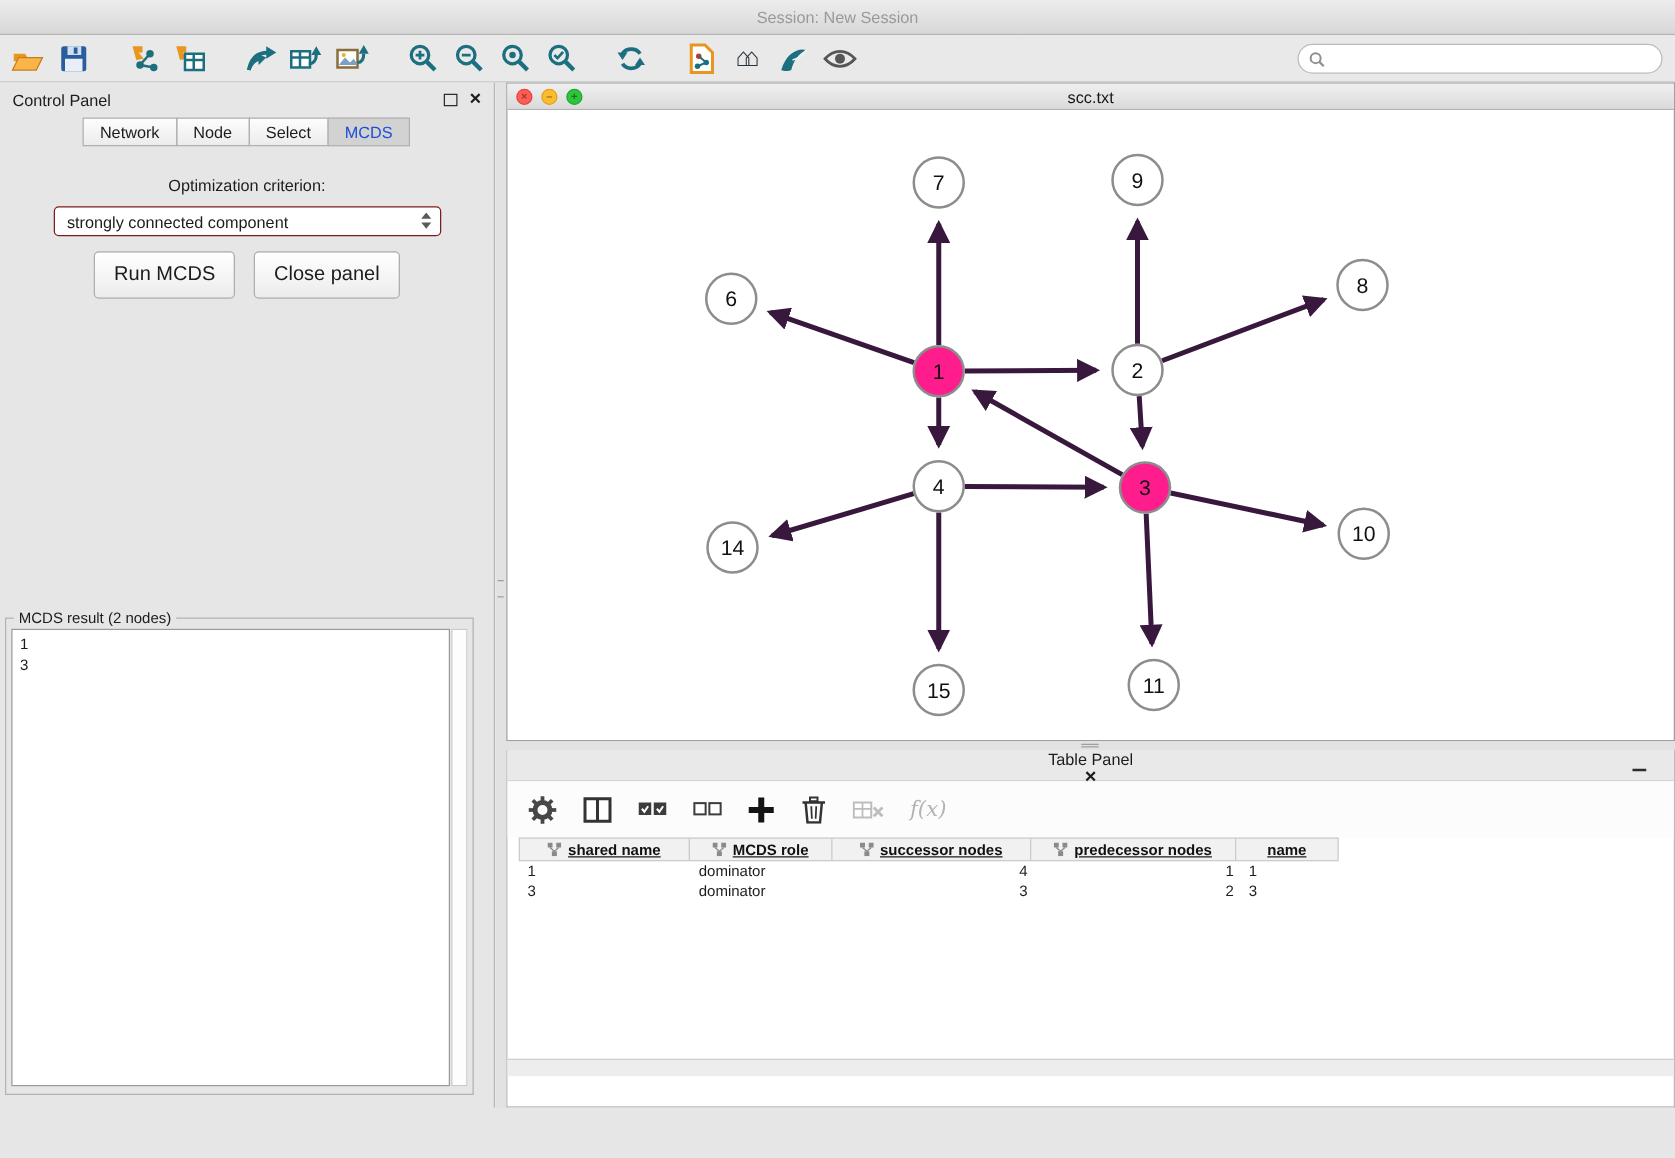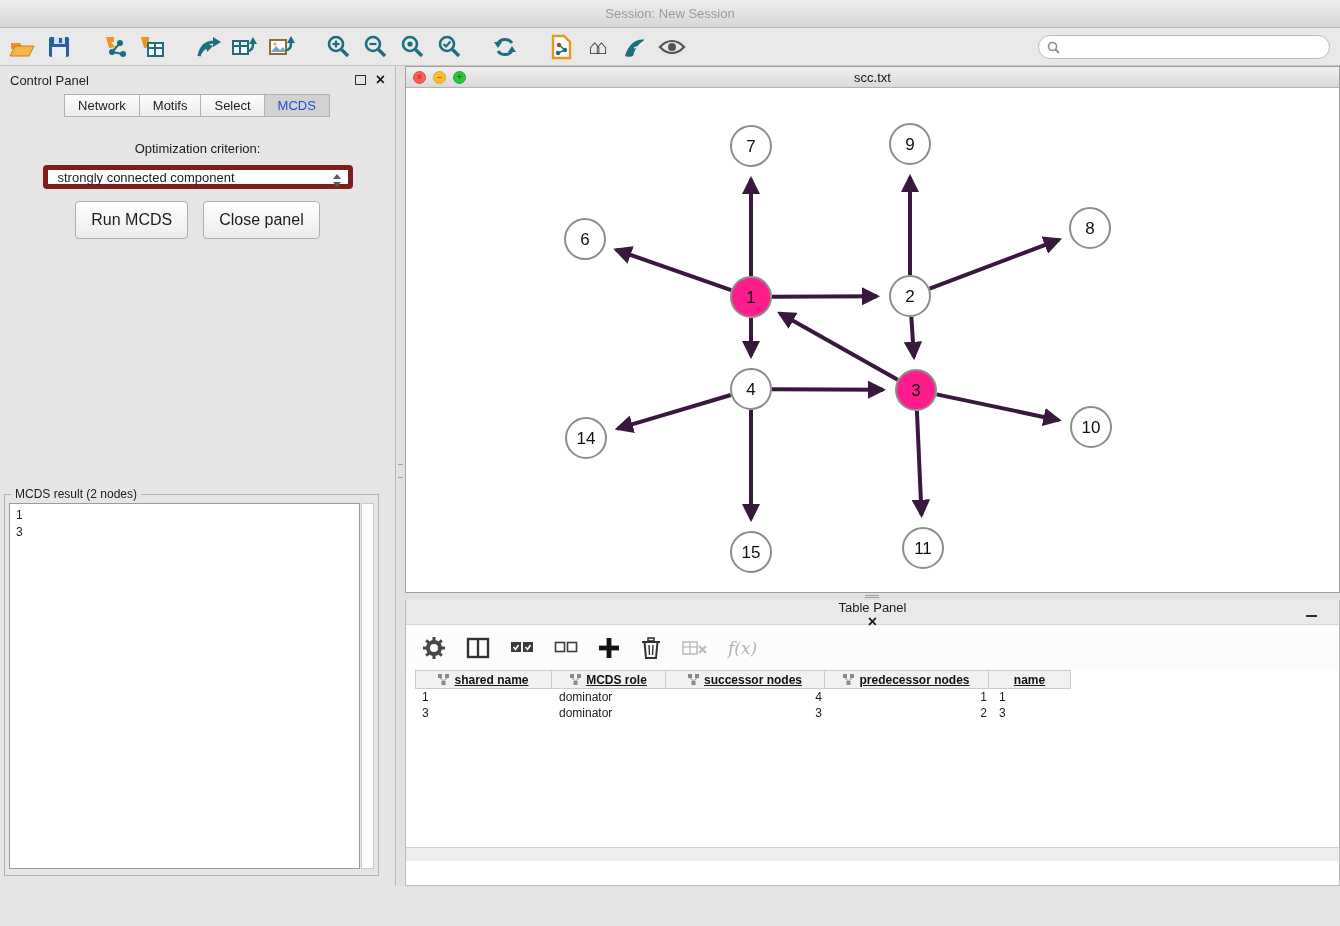--- a/index.html
+++ b/index.html
@@ -23,21 +23,21 @@
 
   
   .control-panel{position:absolute;left:0;top:66px;width:396px;height:820px;background:#e6e6e6;border-right:1px solid #b9b9b9;}
   .cp-header{height:28px;display:flex;align-items:center;padding:0 10px;}
   .panel-float{width:11px;height:10px;border:1.5px solid #2c2c2c;margin-left:auto;margin-right:10px;}
   .panel-close{font-size:16px;font-weight:bold;color:#1c1c1c;line-height:10px;}
   .cp-tabs{display:flex;justify-content:center;}
   .cp-tab{padding:3px 13px;border:1px solid #b1b1b1;background:linear-gradient(#fdfdfd,#ececec);margin-left:-1px;}
   .cp-tab.active{background:#d2d2d2;color:#1d4ed8;}
   .opt-label{text-align:center;margin-top:24px;}
-  .combo{margin:9px auto 0;width:310px;height:24px;background:#fff;border:5px solid #7f1d1d;border-radius:4px;
+  .combo{margin:9px auto 0;width:310px;height:24px;background:#fff;border:1px solid #7f1d1d;border-radius:4px;
     display:flex;align-items:center;padding:0 10px;position:relative;}
   .combo-arrows{position:absolute;right:7px;top:4px;display:flex;flex-direction:column;align-items:center;}
   .tri-up{width:0;height:0;border-left:4px solid transparent;border-right:4px solid transparent;border-bottom:5px solid #5a5a5a;}
   .tri-down{width:0;height:0;border-left:4px solid transparent;border-right:4px solid transparent;border-top:5px solid #5a5a5a;margin-top:3px;}
   .btn-row{display:flex;justify-content:center;gap:15px;margin-top:12px;}
   .btn{height:38px;padding:0 15px;border:1px solid #aeaeae;border-radius:4px;background:linear-gradient(#ffffff,#ececec);
     display:flex;align-items:center;font-size:16px;}
   .result-fieldset{position:absolute;left:4px;top:428px;width:375px;height:382px;border:1px solid #b3b3b3;}
   .result-legend{position:absolute;top:-8px;left:6px;background:#e6e6e6;padding:0 4px;font-size:12px;}
   .result-box{position:absolute;left:4px;top:8px;right:18px;bottom:6px;background:#fff;border:1px solid #9a9a9a;
@@ -234,21 +234,21 @@
 </div>
 
 <div class="control-panel">
   <div class="cp-header">
     <span>Control Panel</span>
     <span class="panel-float"></span>
     <span class="panel-close">×</span>
   </div>
   <div class="cp-tabs">
     <div class="cp-tab">Network</div>
-    <div class="cp-tab">Motifs</div>
+    <div class="cp-tab">Node</div>
     <div class="cp-tab">Select</div>
     <div class="cp-tab active">MCDS</div>
   </div>
 
   <div class="opt-label">Optimization criterion:</div>
 
   <div class="combo">
     <span>strongly connected component</span>
     <span class="combo-arrows">
       <span class="tri-up"></span>

